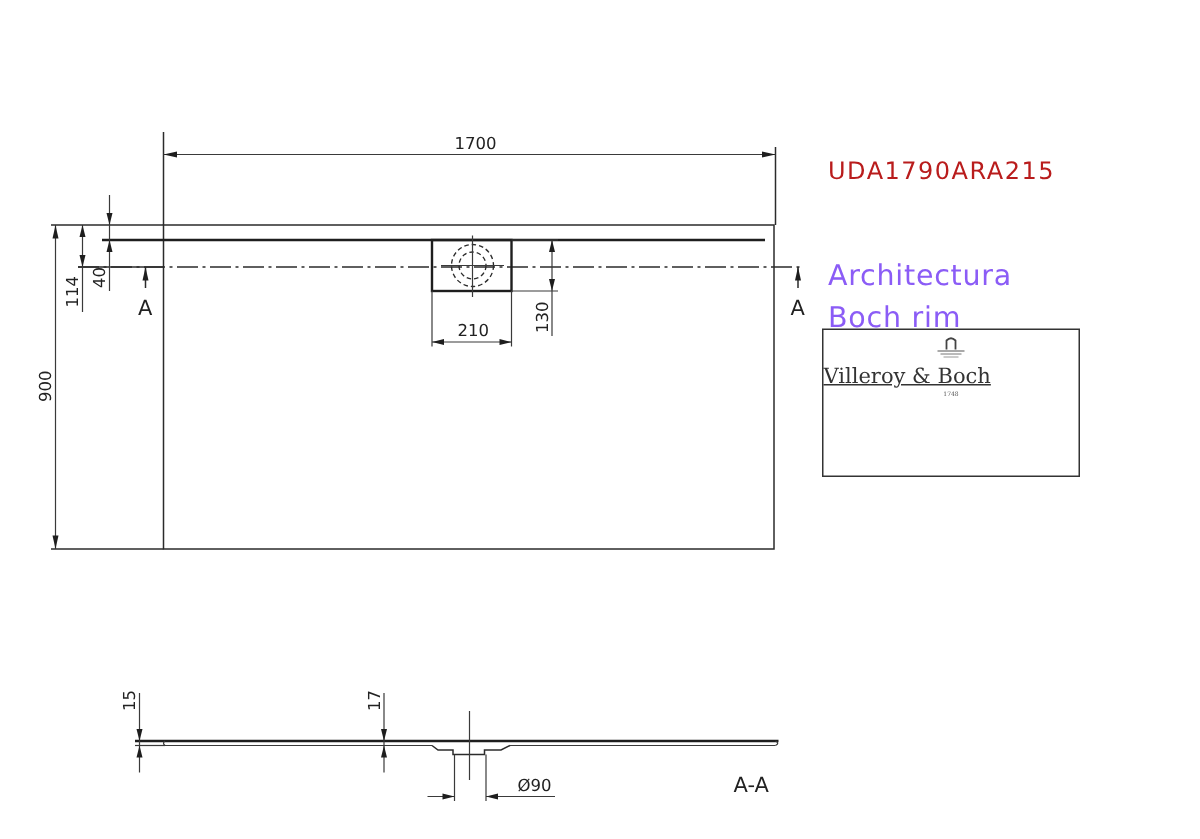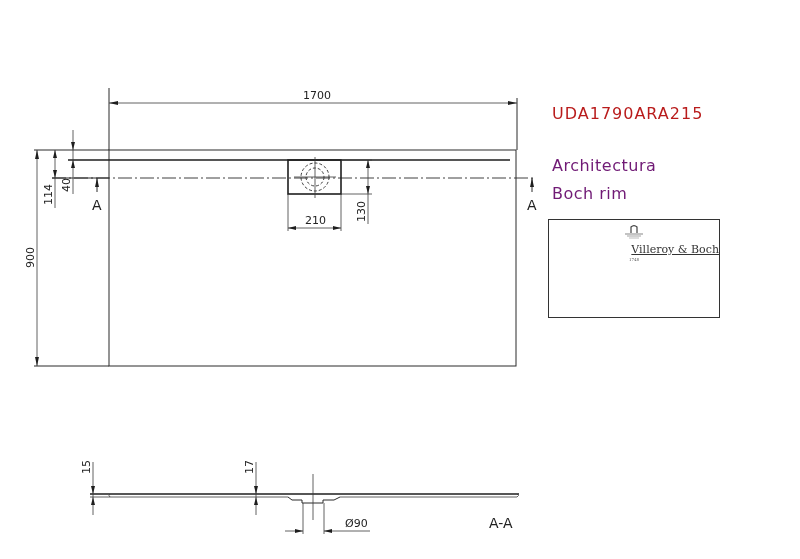--- a/index.html
+++ b/index.html
@@ -7,24 +7,24 @@
   #drawing { position: absolute; left: 0; top: 0; width: 800px; height: 559px; }
   .ln { stroke: #2b2b2b; stroke-width: 1; fill: none; }
   .ln-thick { stroke: #1e1e1e; stroke-width: 1.6; fill: none; }
   .ln-thin { stroke: #3a3a3a; stroke-width: 0.8; fill: none; }
   .center { stroke: #2b2b2b; stroke-width: 0.9; fill: none; stroke-dasharray: 14 3 2 3; }
   .dash { stroke: #2b2b2b; stroke-width: 0.9; fill: none; stroke-dasharray: 3 2; }
   .arrow { fill: #1e1e1e; stroke: none; }
   .dim-text { font-family: "DejaVu Sans", sans-serif; font-size: 11px; fill: #222; }
   .sec-text { font-family: "DejaVu Sans", sans-serif; font-size: 14px; fill: #222; }
   .title-code { position: absolute; left: 552px; top: 104px; font-family: "DejaVu Sans", sans-serif; font-size: 16px; color: #b91c1c; letter-spacing: 1px; }
-  .title-name { position: absolute; left: 552px; top: 152px; font-family: "DejaVu Sans", sans-serif; font-size: 16px; color: #701a75; line-height: 28px; letter-spacing: 0.5px; }
+  .title-name { position: absolute; left: 552px; top: 170px; font-family: "DejaVu Sans", sans-serif; font-size: 19px; color: #8b5cf6; line-height: 28px; letter-spacing: 0.5px; }
   .notice { position: absolute; left: 548px; top: 219px; width: 172px; height: 99px; border: 1px solid #333; background: #fff; box-sizing: border-box; }
   .notice .logo { text-align: center; margin-top: 4px; }
-  .notice .brand { font-family: "DejaVu Serif", serif; font-size: 11px; color: #333; text-align: right; text-decoration: underline; margin-top: -1px; }
+  .notice .brand { font-family: "DejaVu Serif", serif; font-size: 14px; color: #333; text-align: left; text-decoration: underline; margin-top: -1px; }
   .notice .year { font-family: "DejaVu Serif", serif; font-size: 4px; color: #555; text-align: center; margin-top: 1px; }
   .notice ul { list-style: none; margin: 3px 0 0 6px; padding: 0; }
   .notice li { font-family: "Liberation Sans", sans-serif; font-size: 7.3px; color: #333; line-height: 9.8px; }
 </style>
 </head>
 <body>
 
 <svg id="drawing" viewBox="0 0 800 559" xmlns="http://www.w3.org/2000/svg">
 
   <g>

